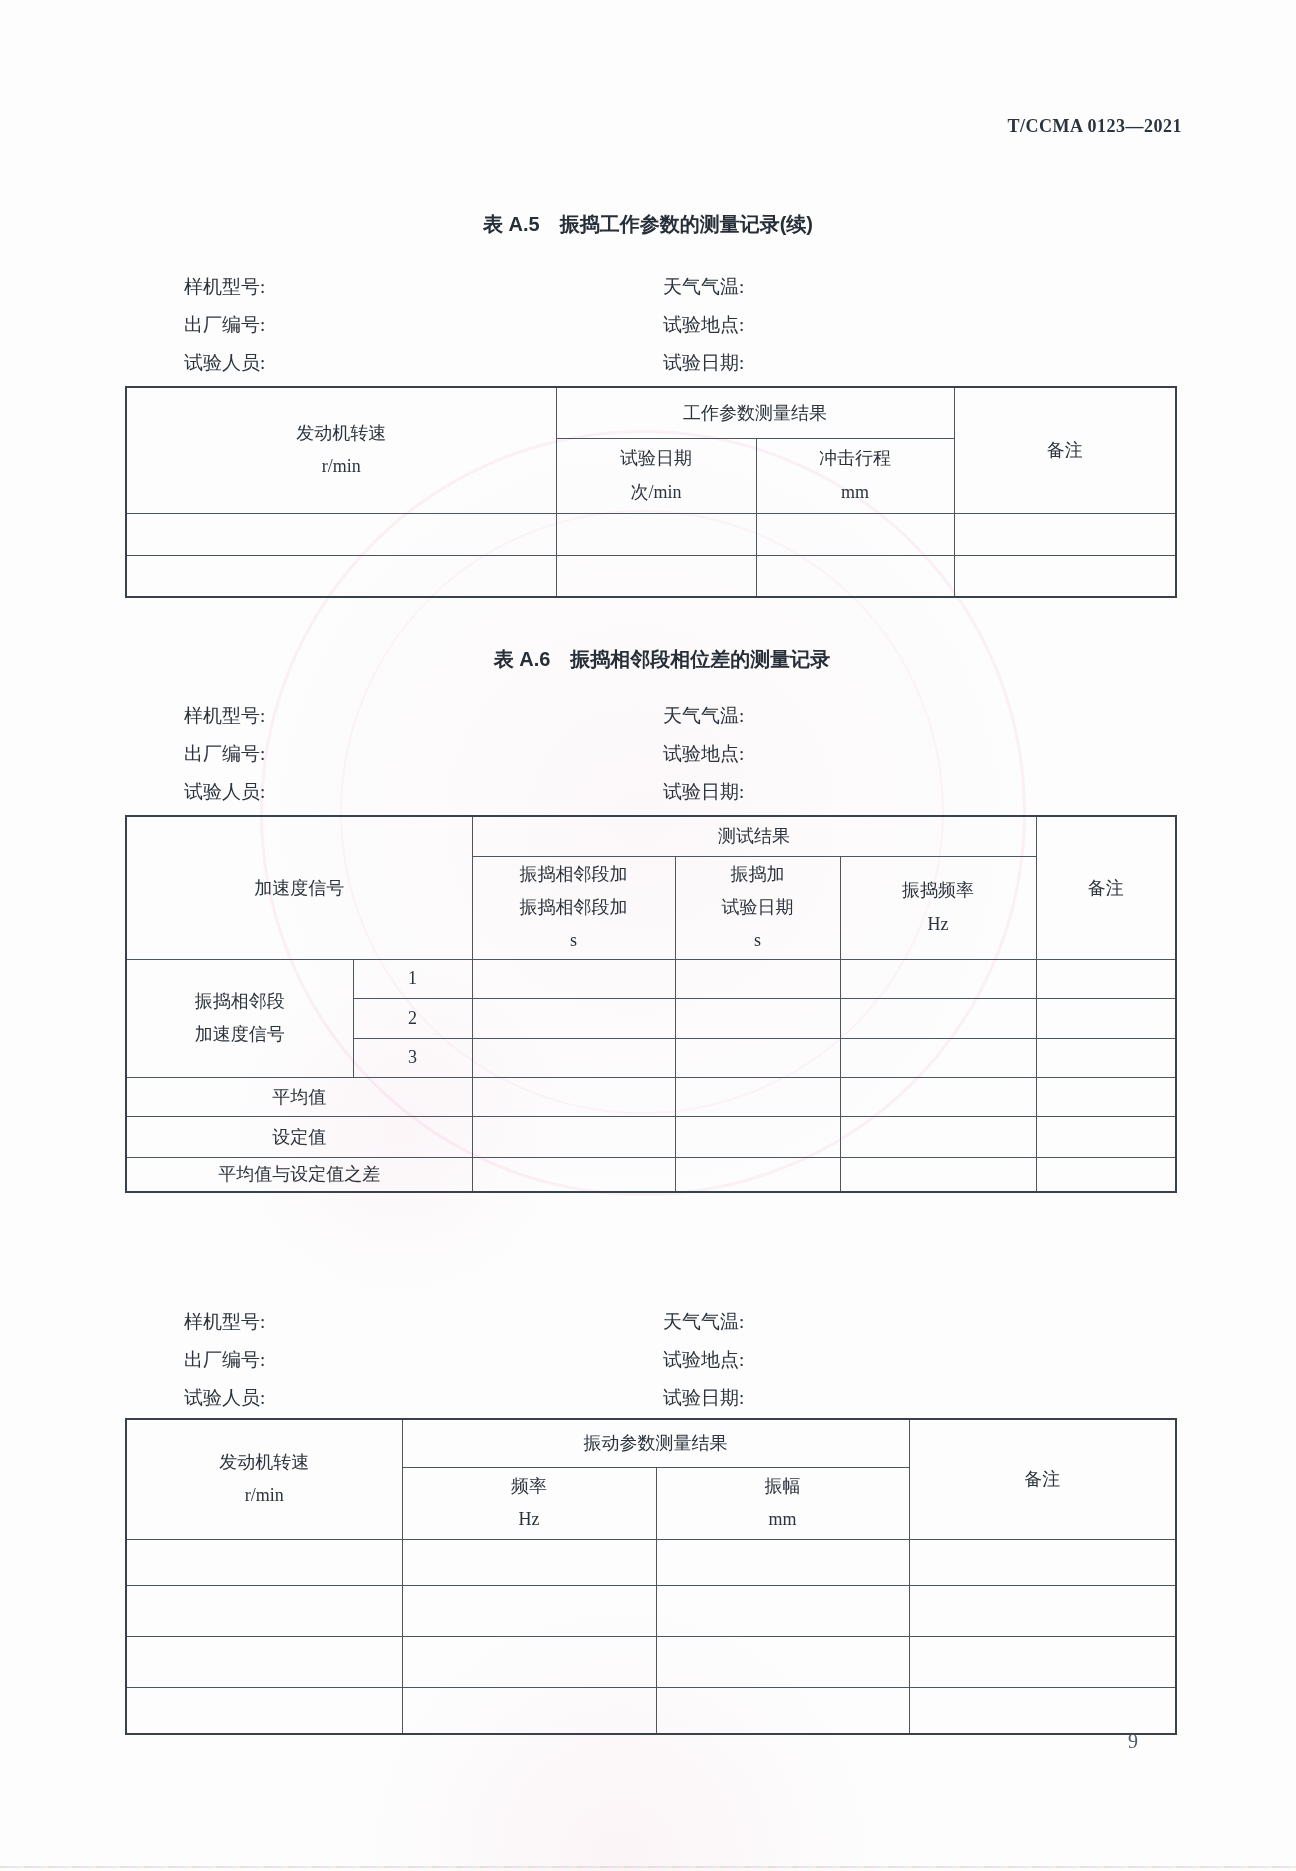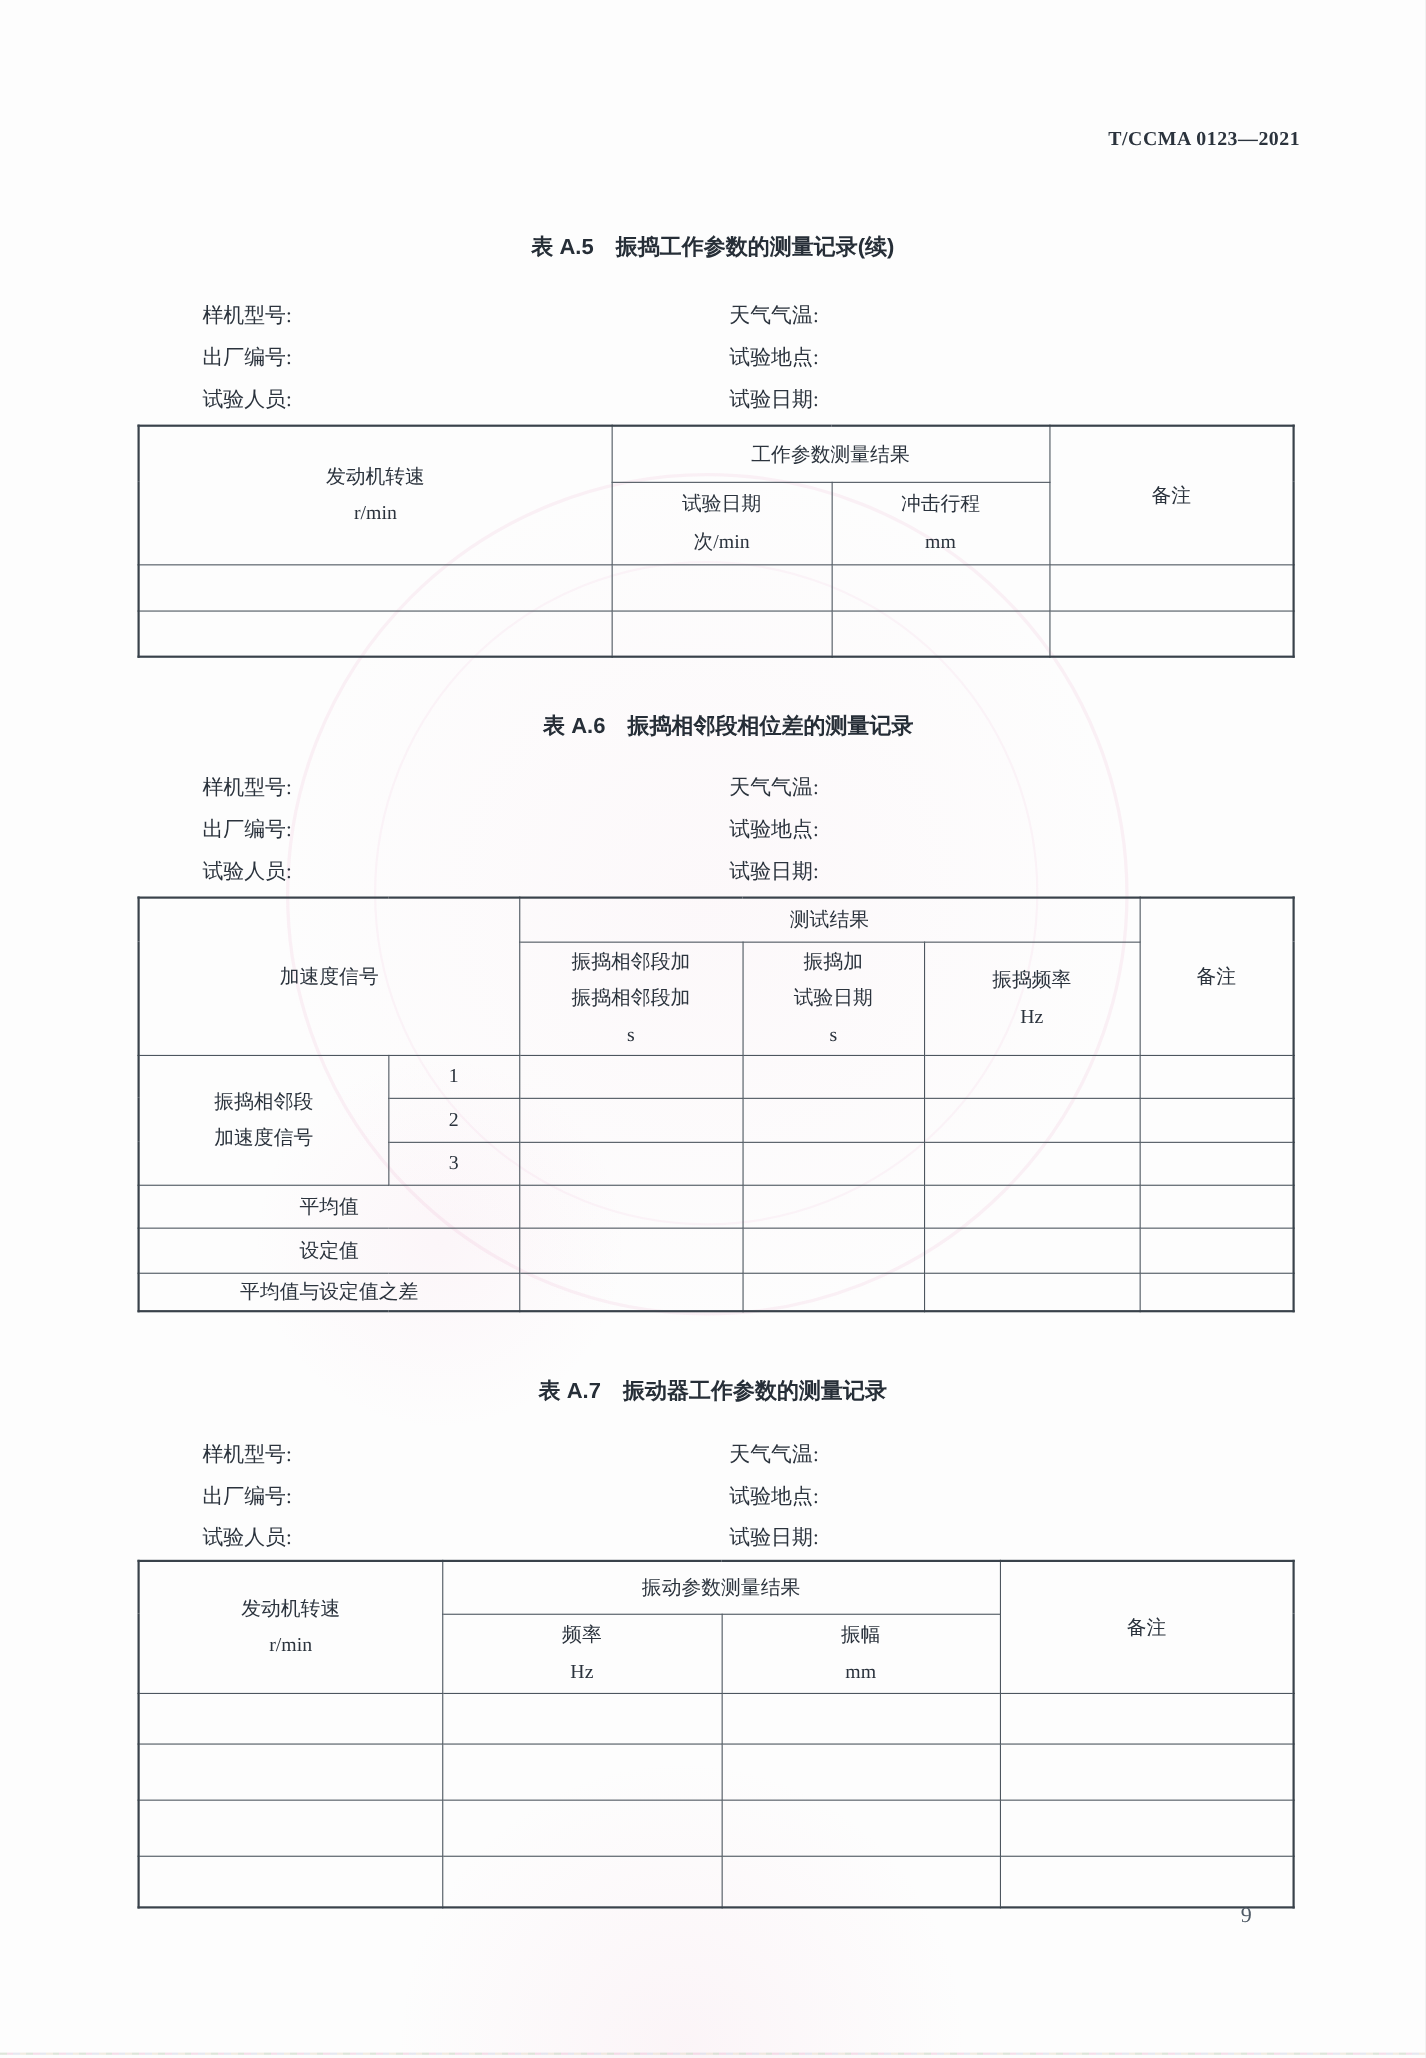--- a/index.html
+++ b/index.html
@@ -238,23 +238,20 @@
     <tr style="height:35px">
       <td colspan="2">平均值与设定值之差</td>
       <td></td>
           <td></td>
           <td></td>
           <td></td>
     </tr>
   </tbody>
     </table>
 
-  <div class="table-title a7-title">
-    <span class="t-label">表 A.7</span><span>振动器工作参数的测量记录</span>
-  </div>
 
   <div class="fields a7-fields">
     <div class="field-row">
       <span class="field-left">样机型号:</span>
       <span>天气气温:</span>
     </div>
     <div class="field-row">
       <span class="field-left">出厂编号:</span>
       <span>试验地点:</span>
     </div>

